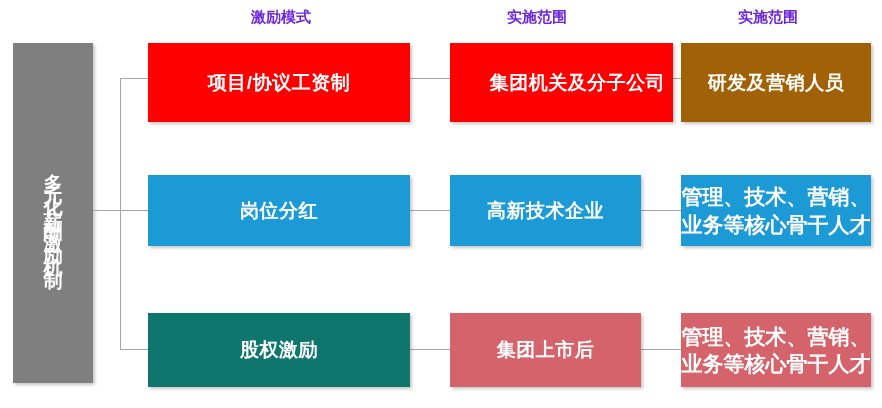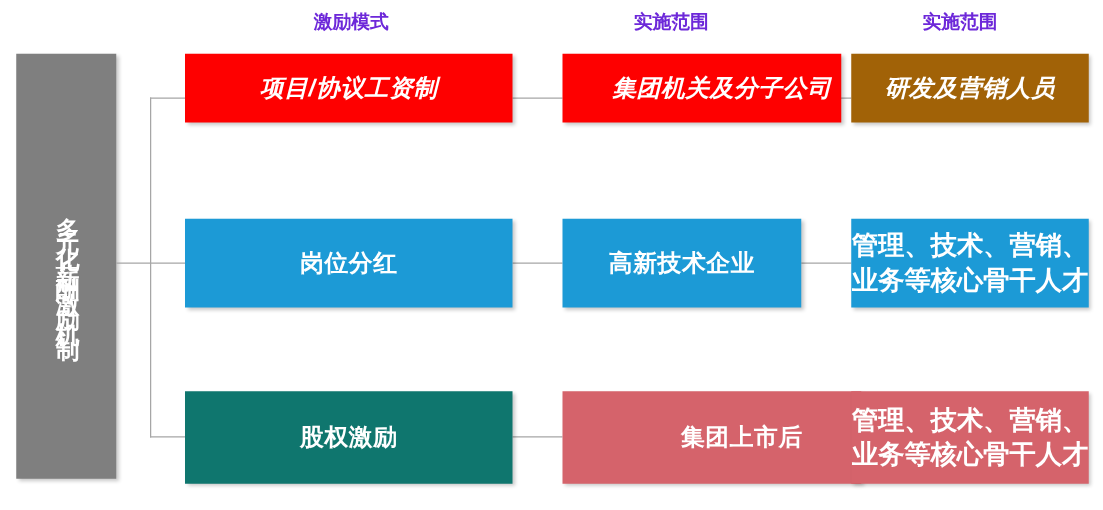--- a/index.html
+++ b/index.html
@@ -28,21 +28,21 @@
     color:#ffffff; font-weight:bold; font-size:19px; letter-spacing:12px;
   }
   .line { position:absolute; }
   .h { height:1px; }
   .v { width:1px; }
   
   .col-a { left:148px; width:262px; }
   .col-b { left:450px; width:191px; }
   .col-c { left:681px; width:190px; }
   
-  .row-1 { top:43px;  height:55px;font-style:italic; }
+  .row-1 { top:43px;  height:79px; }
   .row-2 { top:175px; height:71px; }
   .row-3 { top:313px; height:74px; }
   
   .trunk      { left:120px; top:78px;  height:272px; }
   .br-top     { left:120px; top:78px;  width:28px; }
   .br-mid     { left:93px;  top:210px; width:55px; }
   .br-bottom  { left:120px; top:349px; width:28px; }
   .r1-ab { left:410px; top:78px;  width:40px; }
   .r1-bc { left:641px; top:78px;  width:40px; }
   .r2-ab { left:410px; top:210px; width:40px; }
@@ -80,17 +80,17 @@
   <div class="node col-a row-1 fs-lg" style="background-color: rgb(254, 0, 0);">项目/协议工资制</div>
   <div class="node col-b row-1 fs-lg" style="background-color: rgb(254, 0, 0); padding-left: 32px;">集团机关及分子公司</div>
   <div class="node col-c row-1 fs-lg" style="background-color: #a16207;">研发及营销人员</div>
 
   <div class="node col-a row-2 fs-lg" style="background-color: rgb(28, 154, 214);">岗位分红</div>
   <div class="node col-b row-2 fs-lg" style="background-color: rgb(28, 154, 214);">高新技术企业</div>
   <div class="node col-c row-2 fs-sm" style="background-color: rgb(28, 154, 214);">管理、技术、营销、
 业务等核心骨干人才</div>
 
   <div class="node col-a row-3 fs-lg" style="background-color: #0f766e;">股权激励</div>
-  <div class="node col-b row-3 fs-lg" style="background-color: rgb(213, 99, 107); padding-left: 48px;">集团上市后</div>
+  <div class="node col-b row-3 fs-lg" style="background-color: rgb(213, 99, 107);">集团上市后</div>
   <div class="node col-c row-3 fs-sm" style="background-color: rgb(213, 99, 107);">管理、技术、营销、
 业务等核心骨干人才</div>
 
 </div>
 
 </body></html>

